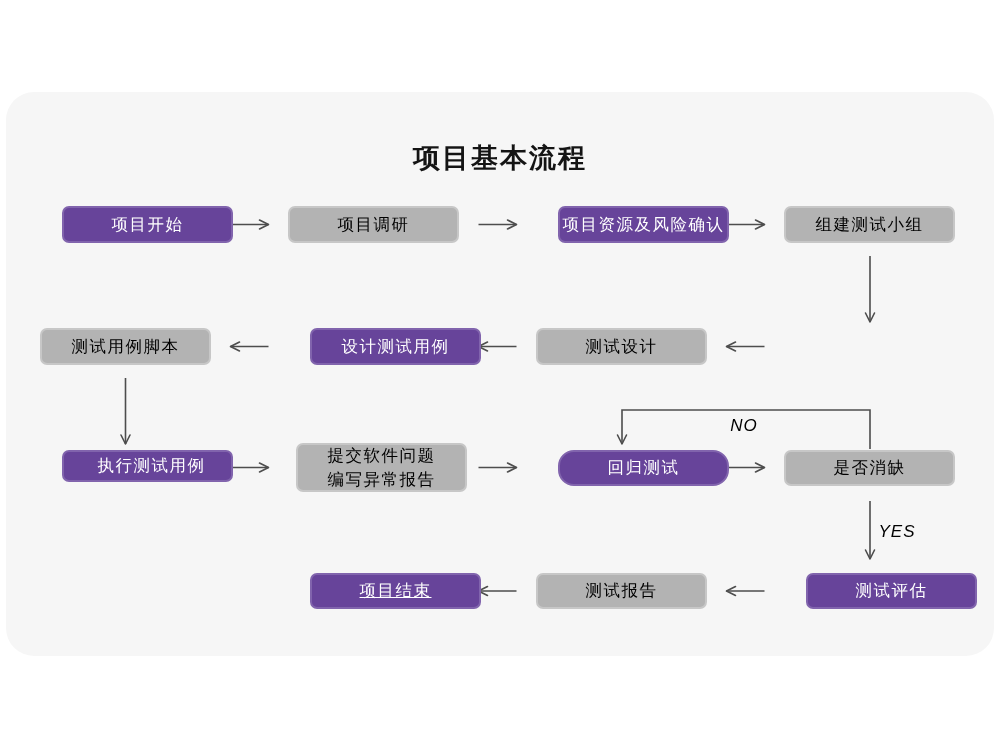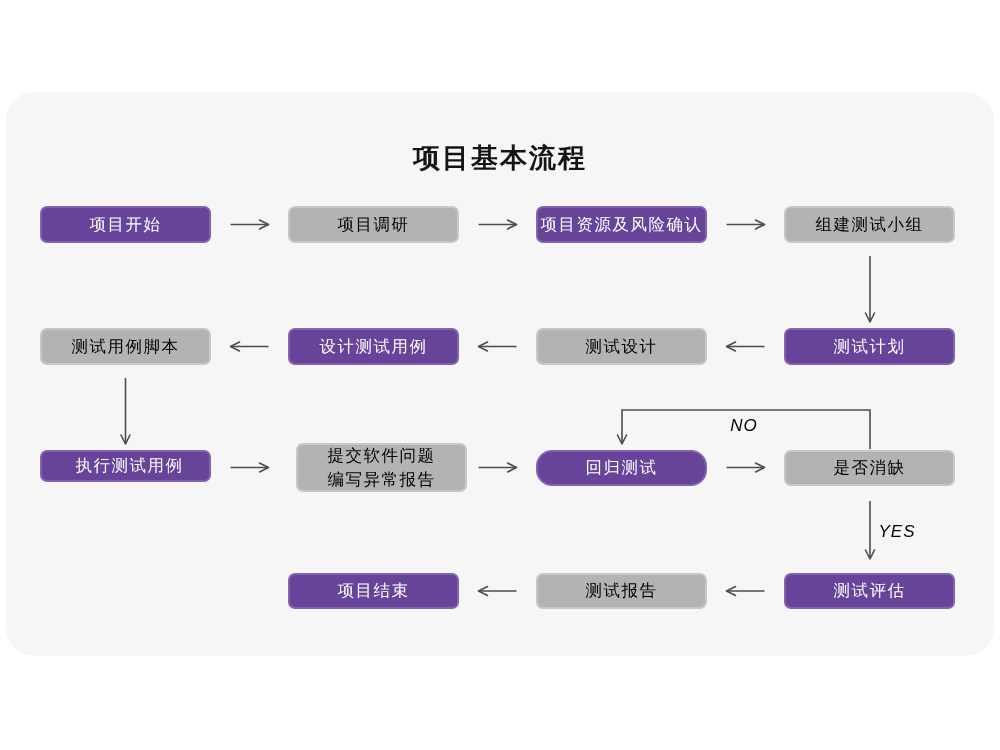--- a/index.html
+++ b/index.html
@@ -45,20 +45,21 @@
     border-radius: 7px;
     font-size: 16.5px;
     letter-spacing: 1.5px;
     line-height: 1.42;
     white-space: pre-line;
   }
   .node.purple {
     background: #67449a;
     border: 2px solid #8164ad;
     color: #ffffff;
+    margin-left: 22px;
   }
   .node.gray {
     background: #b3b3b3;
     border: 2px solid #c7c7c7;
     color: #000000;
   }
   #edges {
     position: absolute;
     left: 0;
     top: 0;
@@ -103,24 +104,23 @@
       <polyline points="764.5,591 726.5,591" fill="none" stroke="#4d4d4d" stroke-width="1.6" marker-end="url(#arrowhead)"></polyline>
       <polyline points="516.5,591 478.5,591" fill="none" stroke="#4d4d4d" stroke-width="1.6" marker-end="url(#arrowhead)"></polyline>
     </svg>
 <div class="node purple" style="left: 40px; top: 206px; width: 171px; height: 37px;">项目开始</div>
     <div class="node gray" style="left: 288px; top: 206px; width: 171px; height: 37px;">项目调研</div>
     <div class="node purple" style="left: 536px; top: 206px; width: 171px; height: 37px;">项目资源及风险确认</div>
     <div class="node gray" style="left: 784px; top: 206px; width: 171px; height: 37px;">组建测试小组</div>
     <div class="node gray" style="left: 40px; top: 328px; width: 171px; height: 37px;">测试用例脚本</div>
     <div class="node purple" style="left: 288px; top: 328px; width: 171px; height: 37px;">设计测试用例</div>
     <div class="node gray" style="left: 536px; top: 328px; width: 171px; height: 37px;">测试设计</div>
-    <div class="node purple" style="left: 784px; top: 328px; width: 171px; height: 37px;">测试计划</div>
     <div class="node purple" style="left: 40px; top: 450px; width: 171px; height: 32px; padding-left: 8px;">执行测试用例</div>
     <div class="node gray" style="left: 296px; top: 443px; width: 171px; height: 49px;">提交软件问题
 编写异常报告</div>
     <div class="node purple" style="left: 536px; top: 450px; width: 171px; height: 36px; border-radius: 16px;">回归测试</div>
     <div class="node gray" style="left: 784px; top: 450px; width: 171px; height: 36px;">是否消缺</div>
-    <div class="node purple" style="left: 288px; top: 573px; width: 171px; height: 36px;">项目结束</div>
+    <div class="node purple" style="left: 288px; top: 573px; width: 171px; height: 36px; text-decoration: underline;">项目结束</div>
     <div class="node gray" style="left: 536px; top: 573px; width: 171px; height: 36px;">测试报告</div>
     <div class="node purple" style="left: 784px; top: 573px; width: 171px; height: 36px;">测试评估</div>
     <div class="edge-label" style="left: 744px; top: 426px;">NO</div>
     <div class="edge-label" style="left: 897px; top: 532px;">YES</div>
   </div>
 
 </body></html>

